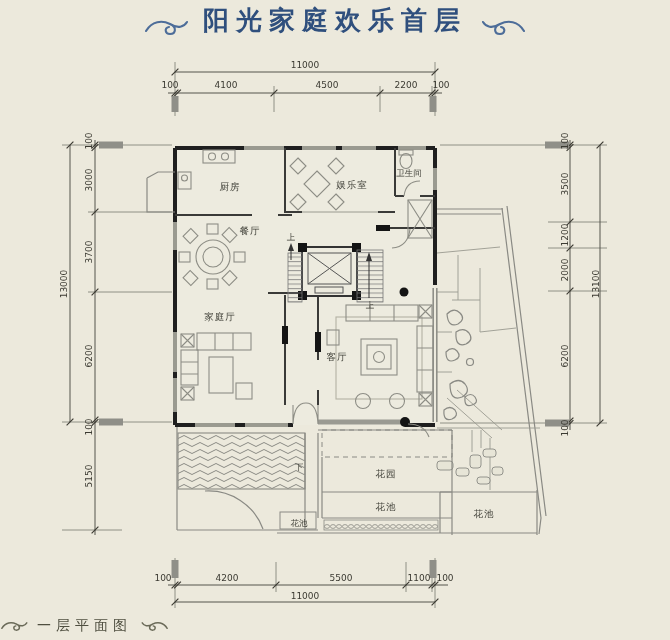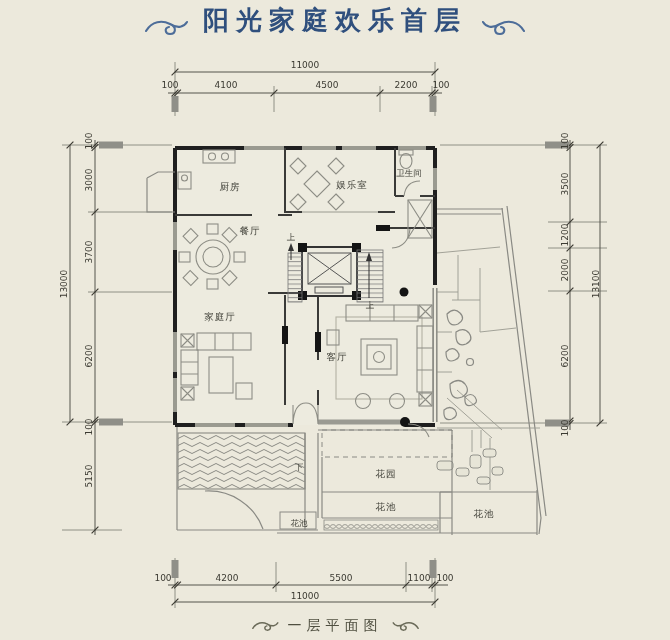--- a/index.html
+++ b/index.html
@@ -3,21 +3,21 @@
 <meta charset="utf-8">
 <style>
   html,body{margin:0;padding:0;background:#ece9dc;}
   .page{position:relative;width:670px;height:640px;background:#ece9dc;overflow:hidden;
         font-family:"DejaVu Sans",sans-serif;}
   .header{position:absolute;top:3px;left:0;right:0;display:flex;align-items:flex-end;
           justify-content:center;gap:14px;}
   .title{font-family:"DejaVu Serif",serif;font-size:26px;font-weight:bold;color:#2f4f7d;
          letter-spacing:7px;}
   .footer{position:absolute;bottom:5px;left:0;right:0;display:flex;align-items:center;
-          justify-content:center;gap:9px;}
+          gap:9px;}
   .caption{font-family:"DejaVu Serif",serif;font-size:14px;color:#4f4f40;letter-spacing:5px;}
   svg.plan{position:absolute;left:0;top:0;}
   
   .rl{font-family:"DejaVu Sans",sans-serif;font-size:9.5px;fill:#3f3f37;text-anchor:middle;letter-spacing:1px;}
   .rs{font-family:"DejaVu Sans",sans-serif;font-size:8.5px;fill:#3f3f37;text-anchor:middle;}
   .dt{font-family:"DejaVu Sans",sans-serif;font-size:9px;fill:#3b3a32;text-anchor:middle;}
   .w{stroke:#1f1f1f;stroke-width:4;fill:none;}          
   .iw{stroke:#3a3a38;stroke-width:2;fill:none;}         
   .win{stroke:#9a9a90;stroke-width:4;fill:none;}        
   .fu{stroke:#8d8d85;stroke-width:1.1;fill:none;}       

